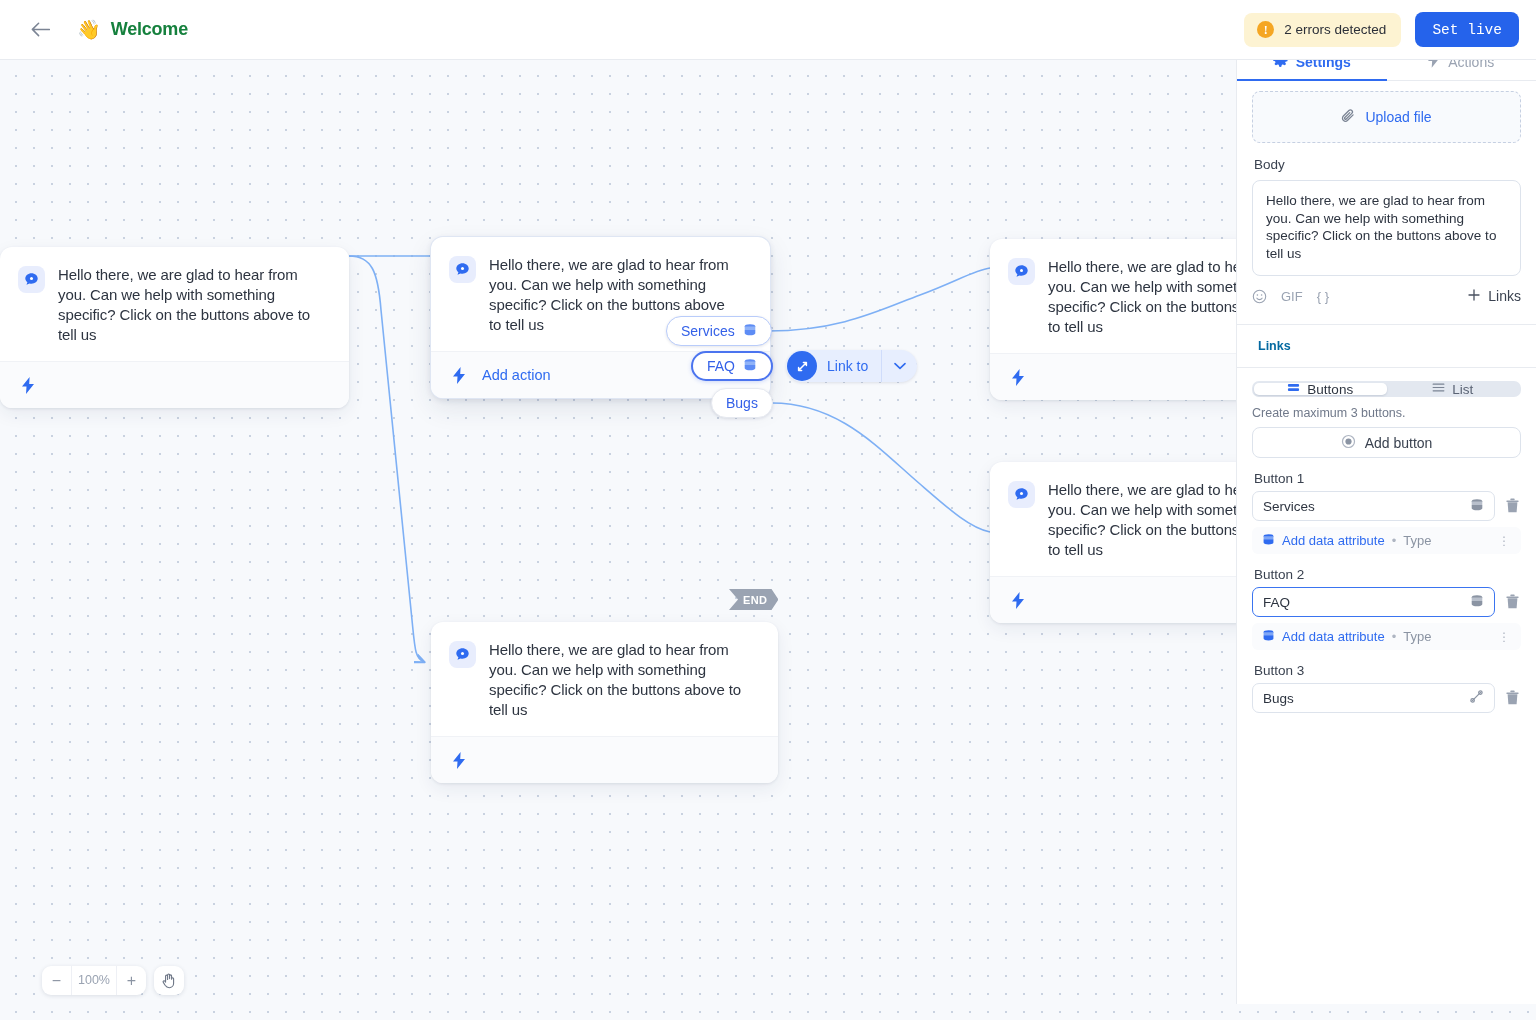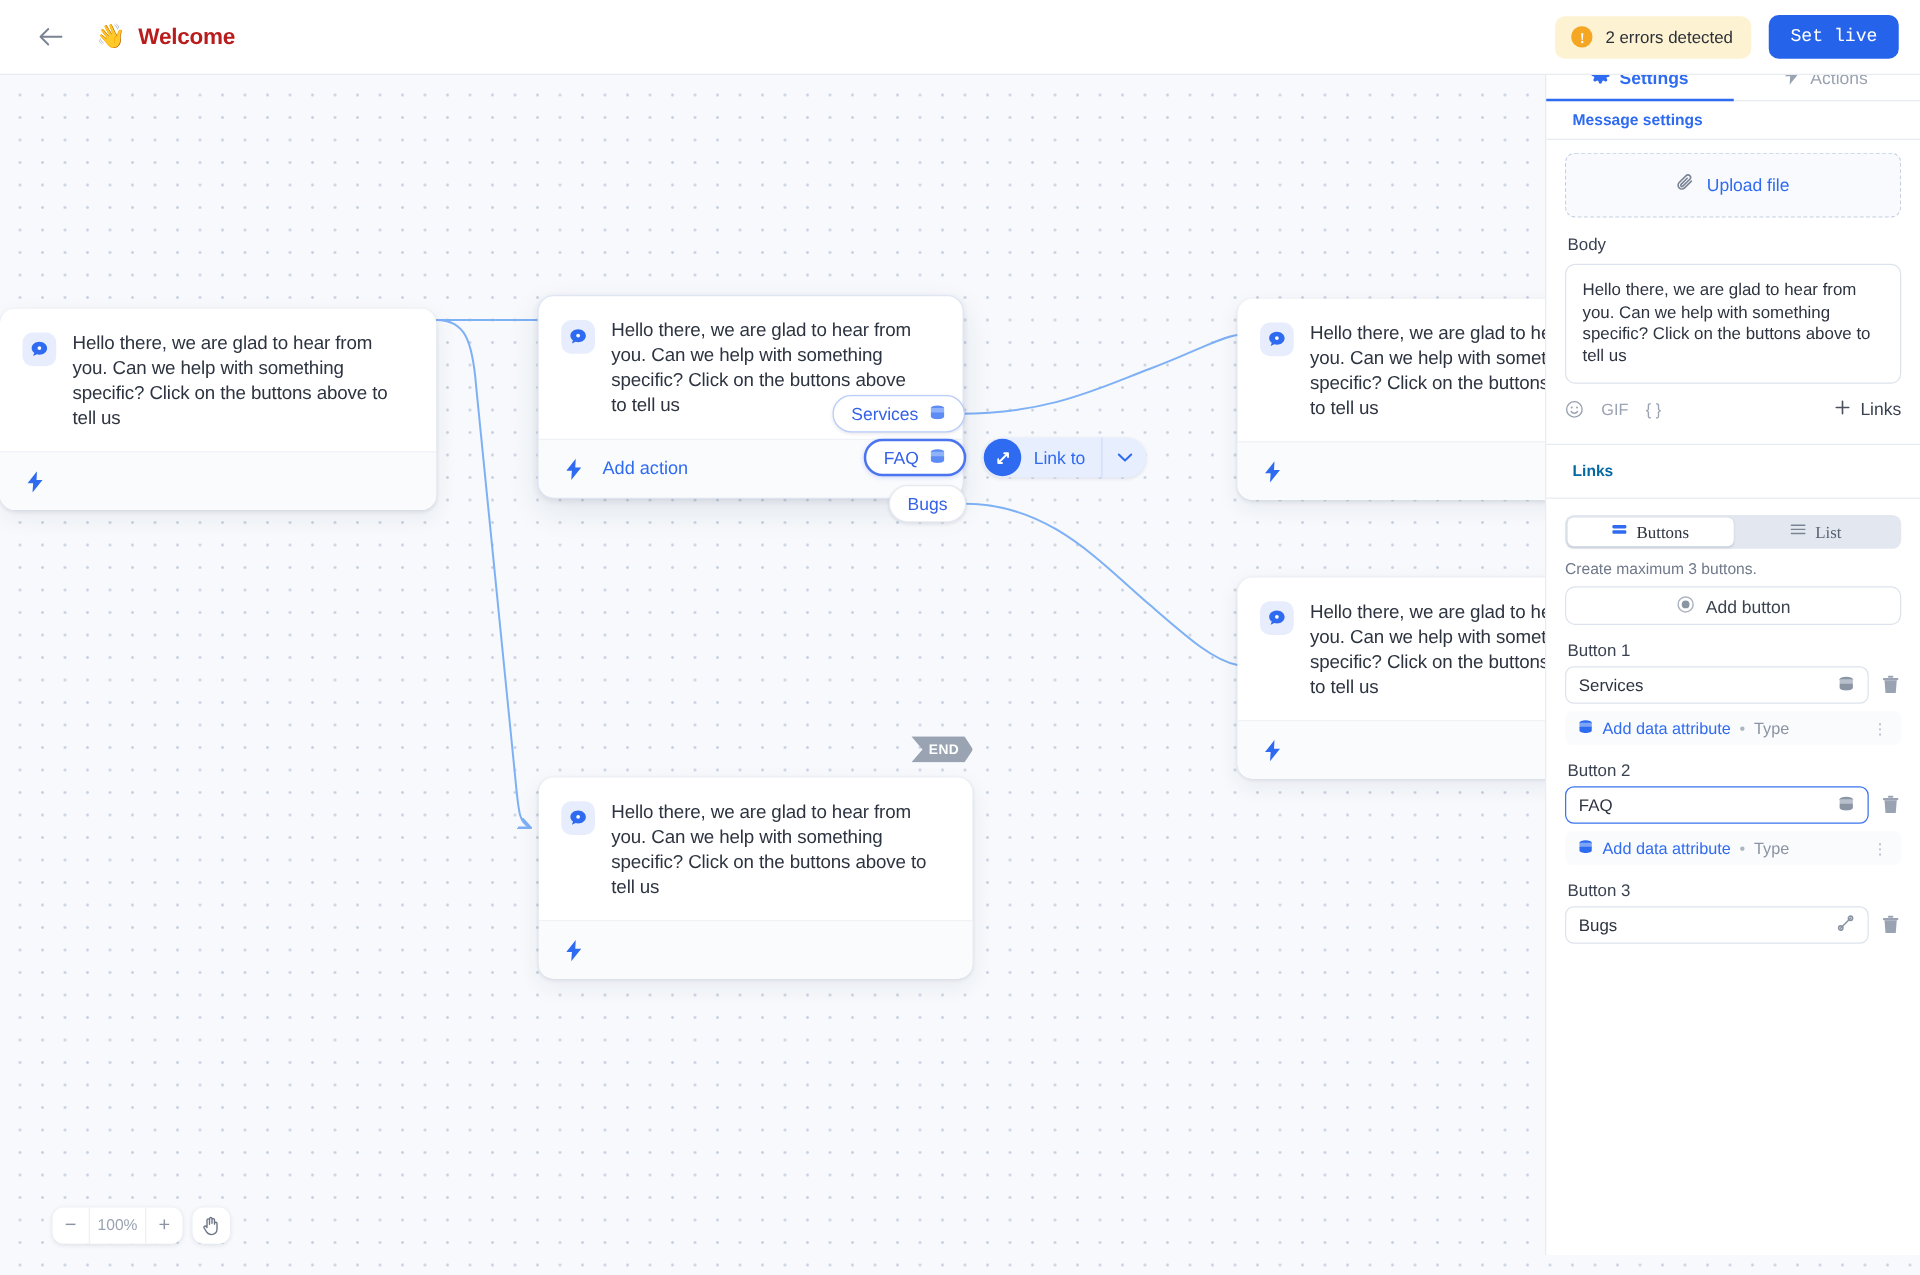--- a/index.html
+++ b/index.html
@@ -17,21 +17,21 @@
     background: #fff; border-bottom: 1px solid #e8ebf0;
     display: flex; align-items: center; z-index: 30;
   }
   .back-btn {
     margin-left: 27px; width: 26px; height: 26px;
     display: flex; align-items: center; justify-content: center;
     cursor: pointer; color: #6b7280;
   }
   .wave-emoji { margin-left: 24px; font-size: 19px; line-height: 1; }
   .page-title {
-    margin-left: 10px; font-size: 18px; font-weight: bold; color: #b91c1c;
+    margin-left: 10px; font-size: 18px; font-weight: bold; color: #15803d;
     letter-spacing: -0.2px;
   }
   .topbar-right {
     margin-left: auto; margin-right: 17px;
     display: flex; align-items: center; gap: 14px;
   }
   .errors-badge {
     display: flex; align-items: center; gap: 10px;
     background: #fdf3d2; border-radius: 8px;
     height: 34px; padding: 0 15px 0 13px;
@@ -208,22 +208,22 @@
     margin-left: auto; display: flex; align-items: center; gap: 7px;
     font-size: 14px; color: #3a4250; cursor: pointer;
   }
 
   .links-head {
     margin-top: 17px; border-top: 1px solid #e8ebf0; border-bottom: 1px solid #e8ebf0;
     height: 44px; display: flex; align-items: center;
     font-size: 12.5px; font-weight: bold; color: #0369a1; padding-left: 21px;
   }
   .seg-wide {
-    display: flex; margin: 13px 15px 0 15px; height: 27px;
-    background: #e3e8f0; border-radius: 7px; padding: 2px; font-family: Liberation Serif, serif;
+    display: flex; margin: 13px 15px 0 15px; height: 16px;
+    background: #e3e8f0; border-radius: 7px; padding: 2px;
   }
   .seg-wide-item {
     flex: 1; display: flex; align-items: center; justify-content: center; gap: 7px;
     border-radius: 5px; font-size: 13.5px; color: #5a6374; cursor: pointer;
   }
   .seg-wide-item.on { background: #fff; color: #2d3440; box-shadow: 0 1px 2px rgba(30,45,80,.14); }
 
   .hint { margin: 9px 15px 0 15px; font-size: 12.5px; color: #70798a; }
   .addbtn-row {
     margin: 7px 15px 0 15px; height: 31px; border: 1px solid #dde3ec; border-radius: 8px;
@@ -457,23 +457,20 @@
       <div class="ptab">
         <span>
           <svg width="12" height="16" viewBox="0 0 13 17">
               <path d="M7.6 0 0 9.6h4.5L4 17l8-10H7.2z" fill="#9aa3b2"></path>
             </svg>
         </span>
         <span>Actions</span>
       </div>
     </div>
 
-    <div class="subtab-row">
-      <span class="subtab">Message settings</span>
-    </div>
 
     <div class="panel-scroll">
 
 
       <div class="dropzone">
         <span>
           <svg width="15" height="15" viewBox="0 0 14 14">
               <path d="M11.3 6.4 6.2 11.5a2.8 2.8 0 0 1-4-4l5.2-5.2a1.9 1.9 0 0 1 2.7 2.7L4.9 10.2a.9.9 0 0 1-1.3-1.3l4.6-4.6" stroke="#7b8494" stroke-width="1.2" fill="none" stroke-linecap="round" stroke-linejoin="round"></path>
             </svg>
         </span>

